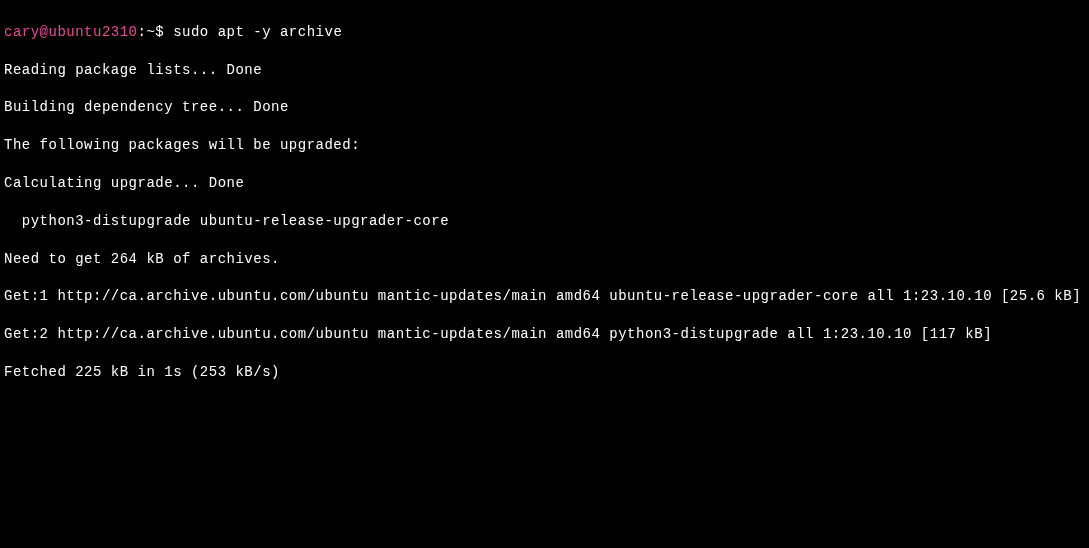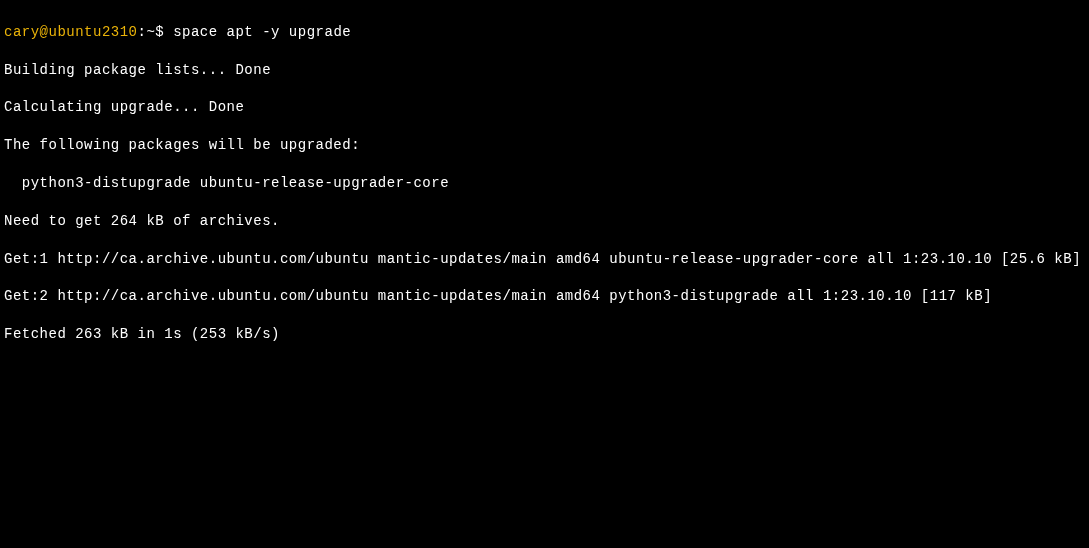--- a/index.html
+++ b/index.html
@@ -19,36 +19,37 @@
       overflow: hidden;
       letter-spacing: 0.5px;
     }
     .terminal {
       white-space: pre;
     }
     .line {
       display: block;
     }
     .prompt-user {
-      color: #eab308;
+      color: #ec4899;
     }
   </style>
 </head>
 <body>
 
 <div class="terminal">
-<span class="line"><span class="prompt-user">cary@ubuntu2310</span>:<span>~</span><span>$</span> <span>space apt -y upgrade</span></span>
-<span class="line">Building package lists... Done</span>
+<span class="line"><span class="prompt-user">cary@ubuntu2310</span>:<span>~</span><span>$</span> <span>sudo apt -y archive</span></span>
+<span class="line">Reading package lists... Done</span>
+<span class="line">Building dependency tree... Done</span>
+<span class="line">The following packages will be upgraded:</span>
 <span class="line">Calculating upgrade... Done</span>
-<span class="line">The following packages will be upgraded:</span>
 <span class="line">  python3-distupgrade ubuntu-release-upgrader-core</span>
 <span class="line">Need to get 264 kB of archives.</span>
 <span class="line">Get:1 http://ca.archive.ubuntu.com/ubuntu mantic-updates/main amd64 ubuntu-release-upgrader-core all 1:23.10.10 [25.6 kB]</span>
 <span class="line">Get:2 http://ca.archive.ubuntu.com/ubuntu mantic-updates/main amd64 python3-distupgrade all 1:23.10.10 [117 kB]</span>
-<span class="line">Fetched 263 kB in 1s (253 kB/s)</span>
+<span class="line">Fetched 225 kB in 1s (253 kB/s)</span>
 
 
 
 
 
 
 
 
 
 

